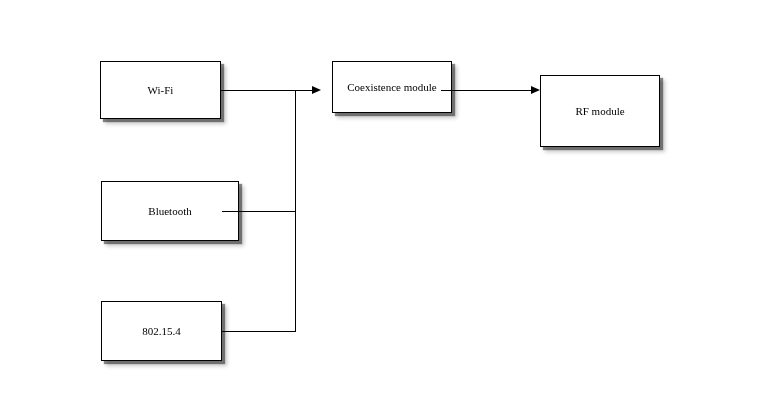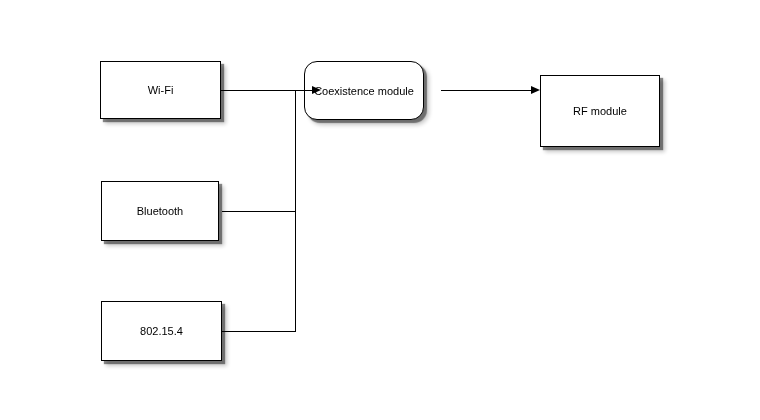--- a/index.html
+++ b/index.html
@@ -6,21 +6,21 @@
     margin: 0;
     padding: 0;
     background: #ffffff;
   }
   .canvas {
     position: relative;
     width: 760px;
     height: 420px;
     background: #ffffff;
     overflow: hidden;
-    font-family: Liberation Sans, sans-serif;
+    font-family: Liberation Serif, serif;
   }
   .block {
     position: absolute;
     box-sizing: border-box;
     background: #ffffff;
     border: 1px solid #000000;
     box-shadow: 3px 3px 1px rgba(0,0,0,0.45), 5px 5px 4px rgba(0,0,0,0.22);
     display: flex;
     align-items: center;
     justify-content: center;
@@ -40,23 +40,23 @@
   .arrowhead {
     position: absolute;
     width: 0;
     height: 0;
     border-top: 4px solid transparent;
     border-bottom: 4px solid transparent;
     border-left: 9px solid #000000;
   }
   
   #b-wifi  { left: 100px; top: 61px;  width: 121px; height: 58px; }
-  #b-bt    { left: 101px; top: 181px; width: 118px; height: 60px; justify-content: center; }
+  #b-bt    { left: 101px; top: 181px; width: 138px; height: 60px; justify-content: center; }
   #b-154   { left: 101px; top: 301px; width: 121px; height: 60px; align-items: center; }
-  #b-coex  { left: 304px; top: 61px;  width: 120px; height: 59px; border-radius: 13px; }
+  #b-coex  { left: 332px; top: 61px;  width: 120px; height: 52px; }
   #b-rf    { left: 540px; top: 75px;  width: 120px; height: 72px; }
 </style>
 </head>
 <body>
 
 <div class="canvas">
 
   <div class="block" id="b-wifi">
     <span class="block-label">Wi-Fi</span>
   </div>

